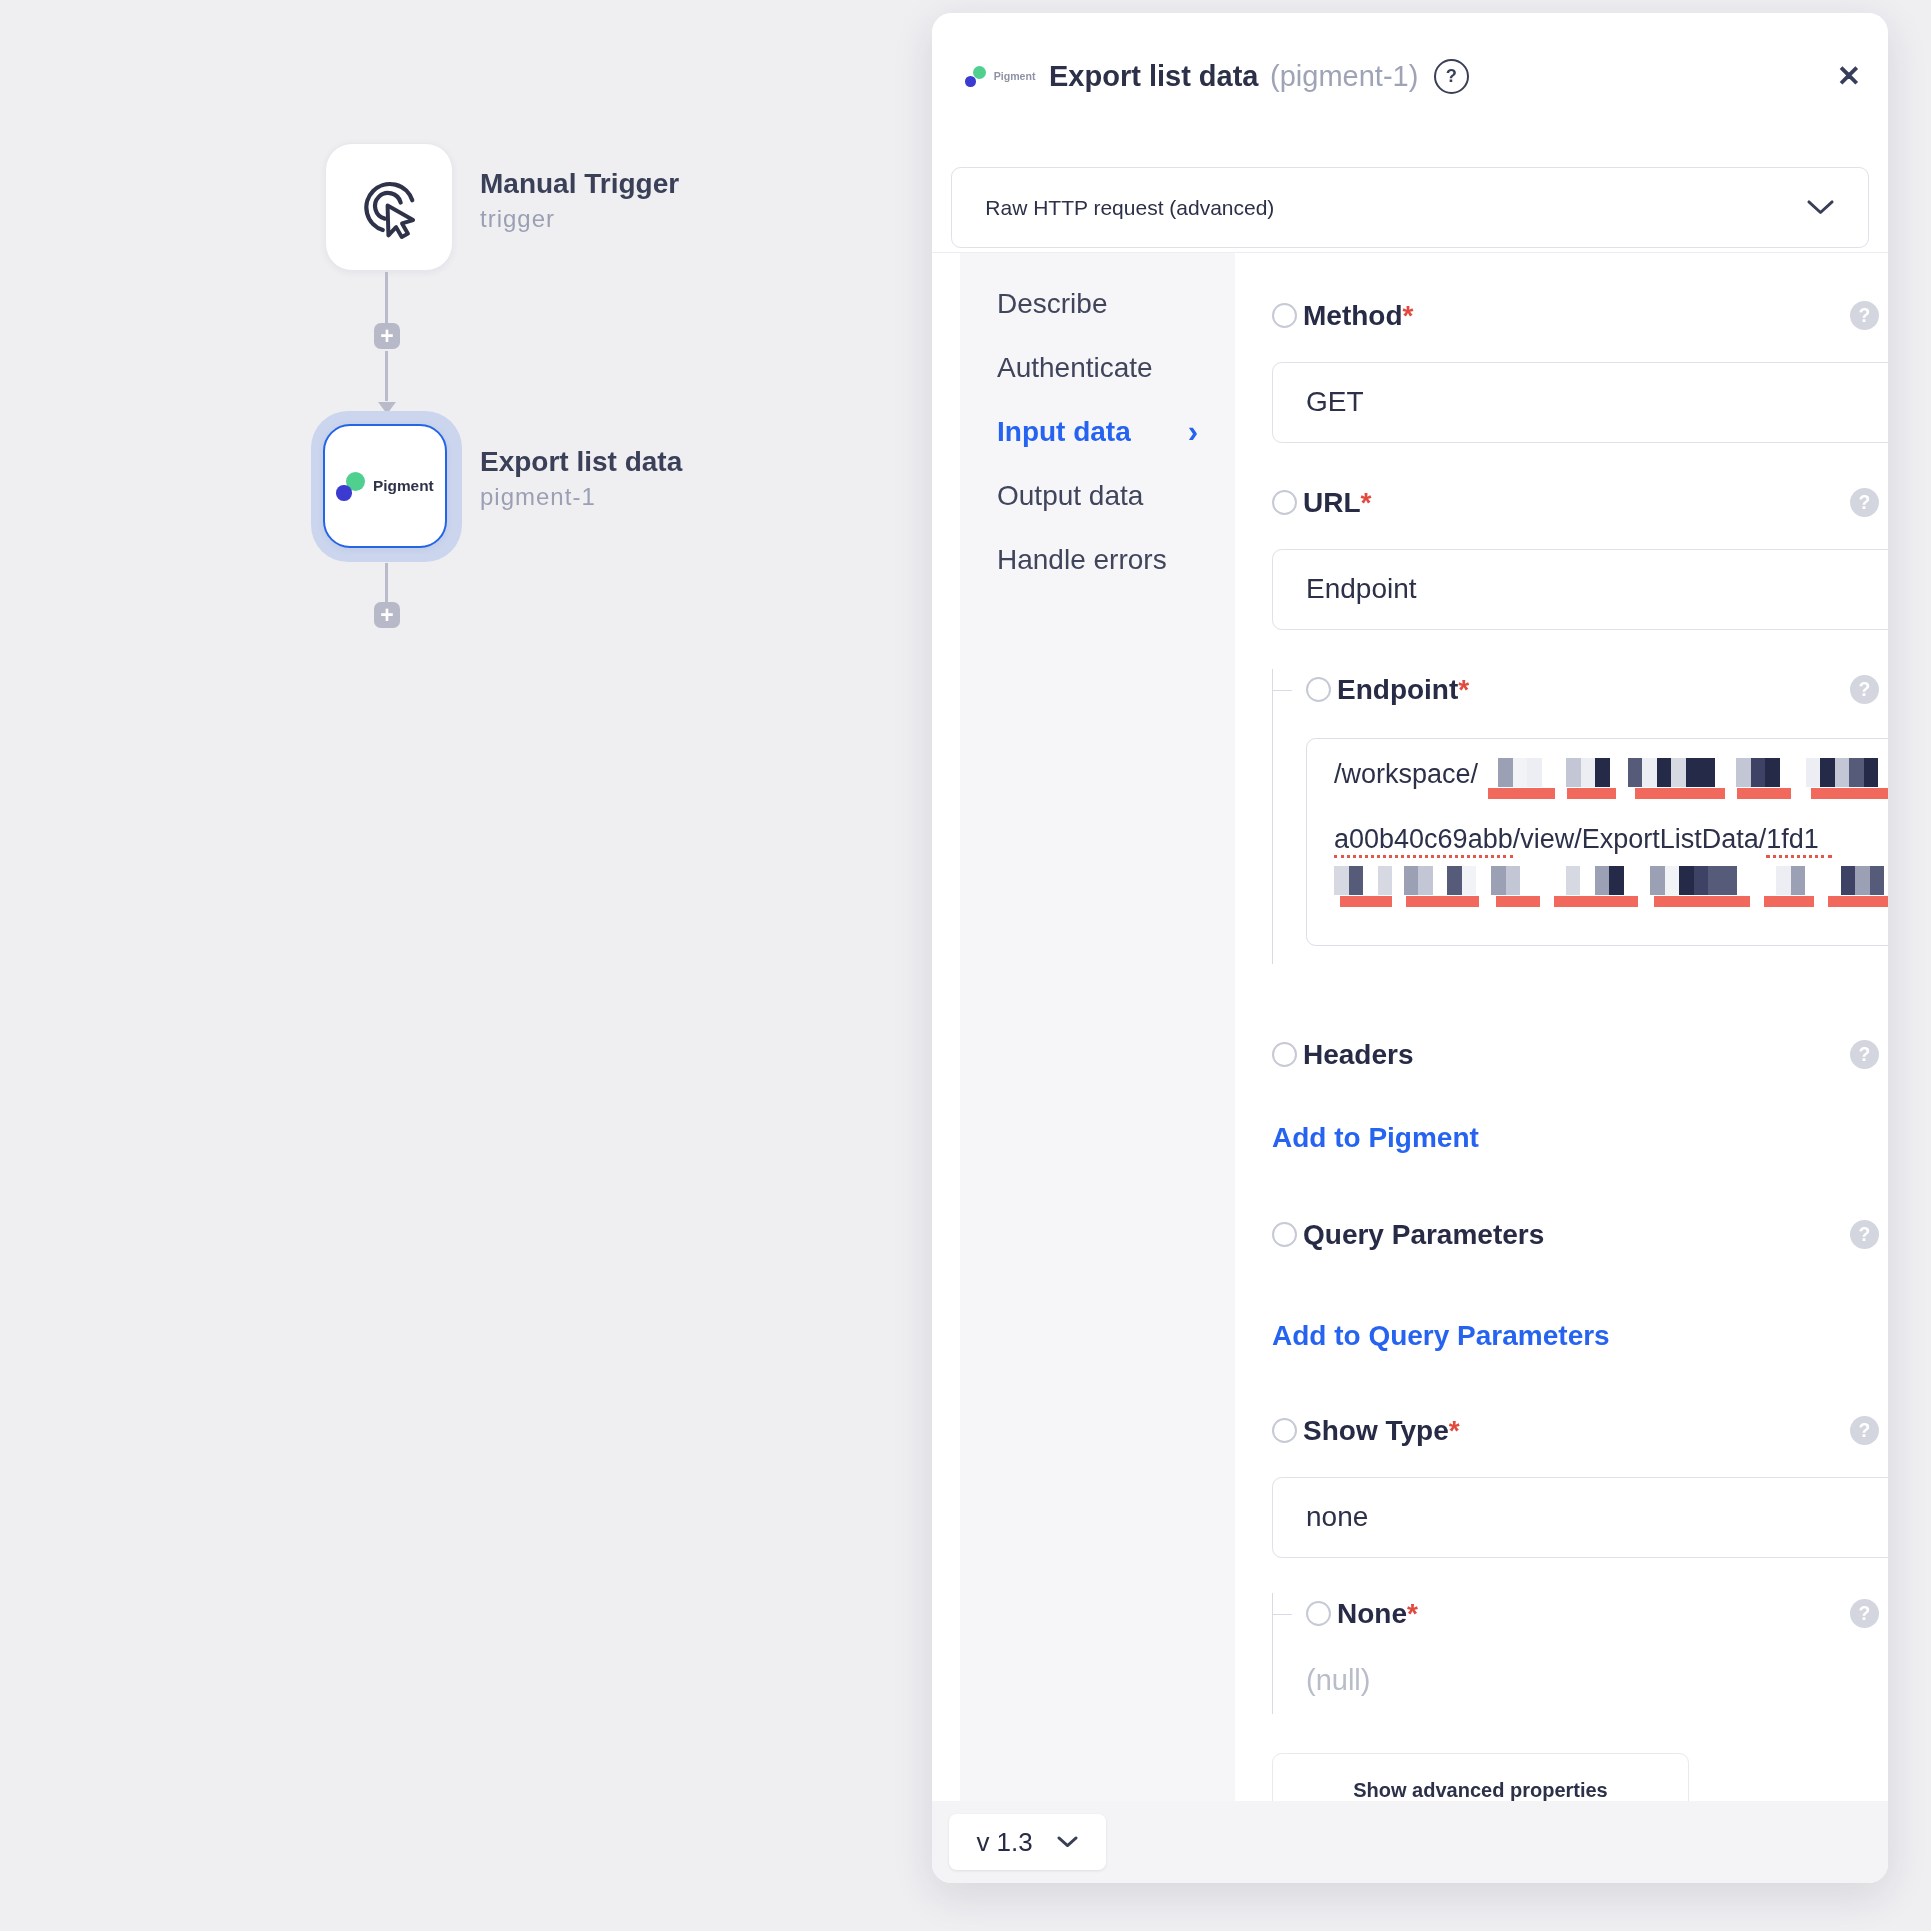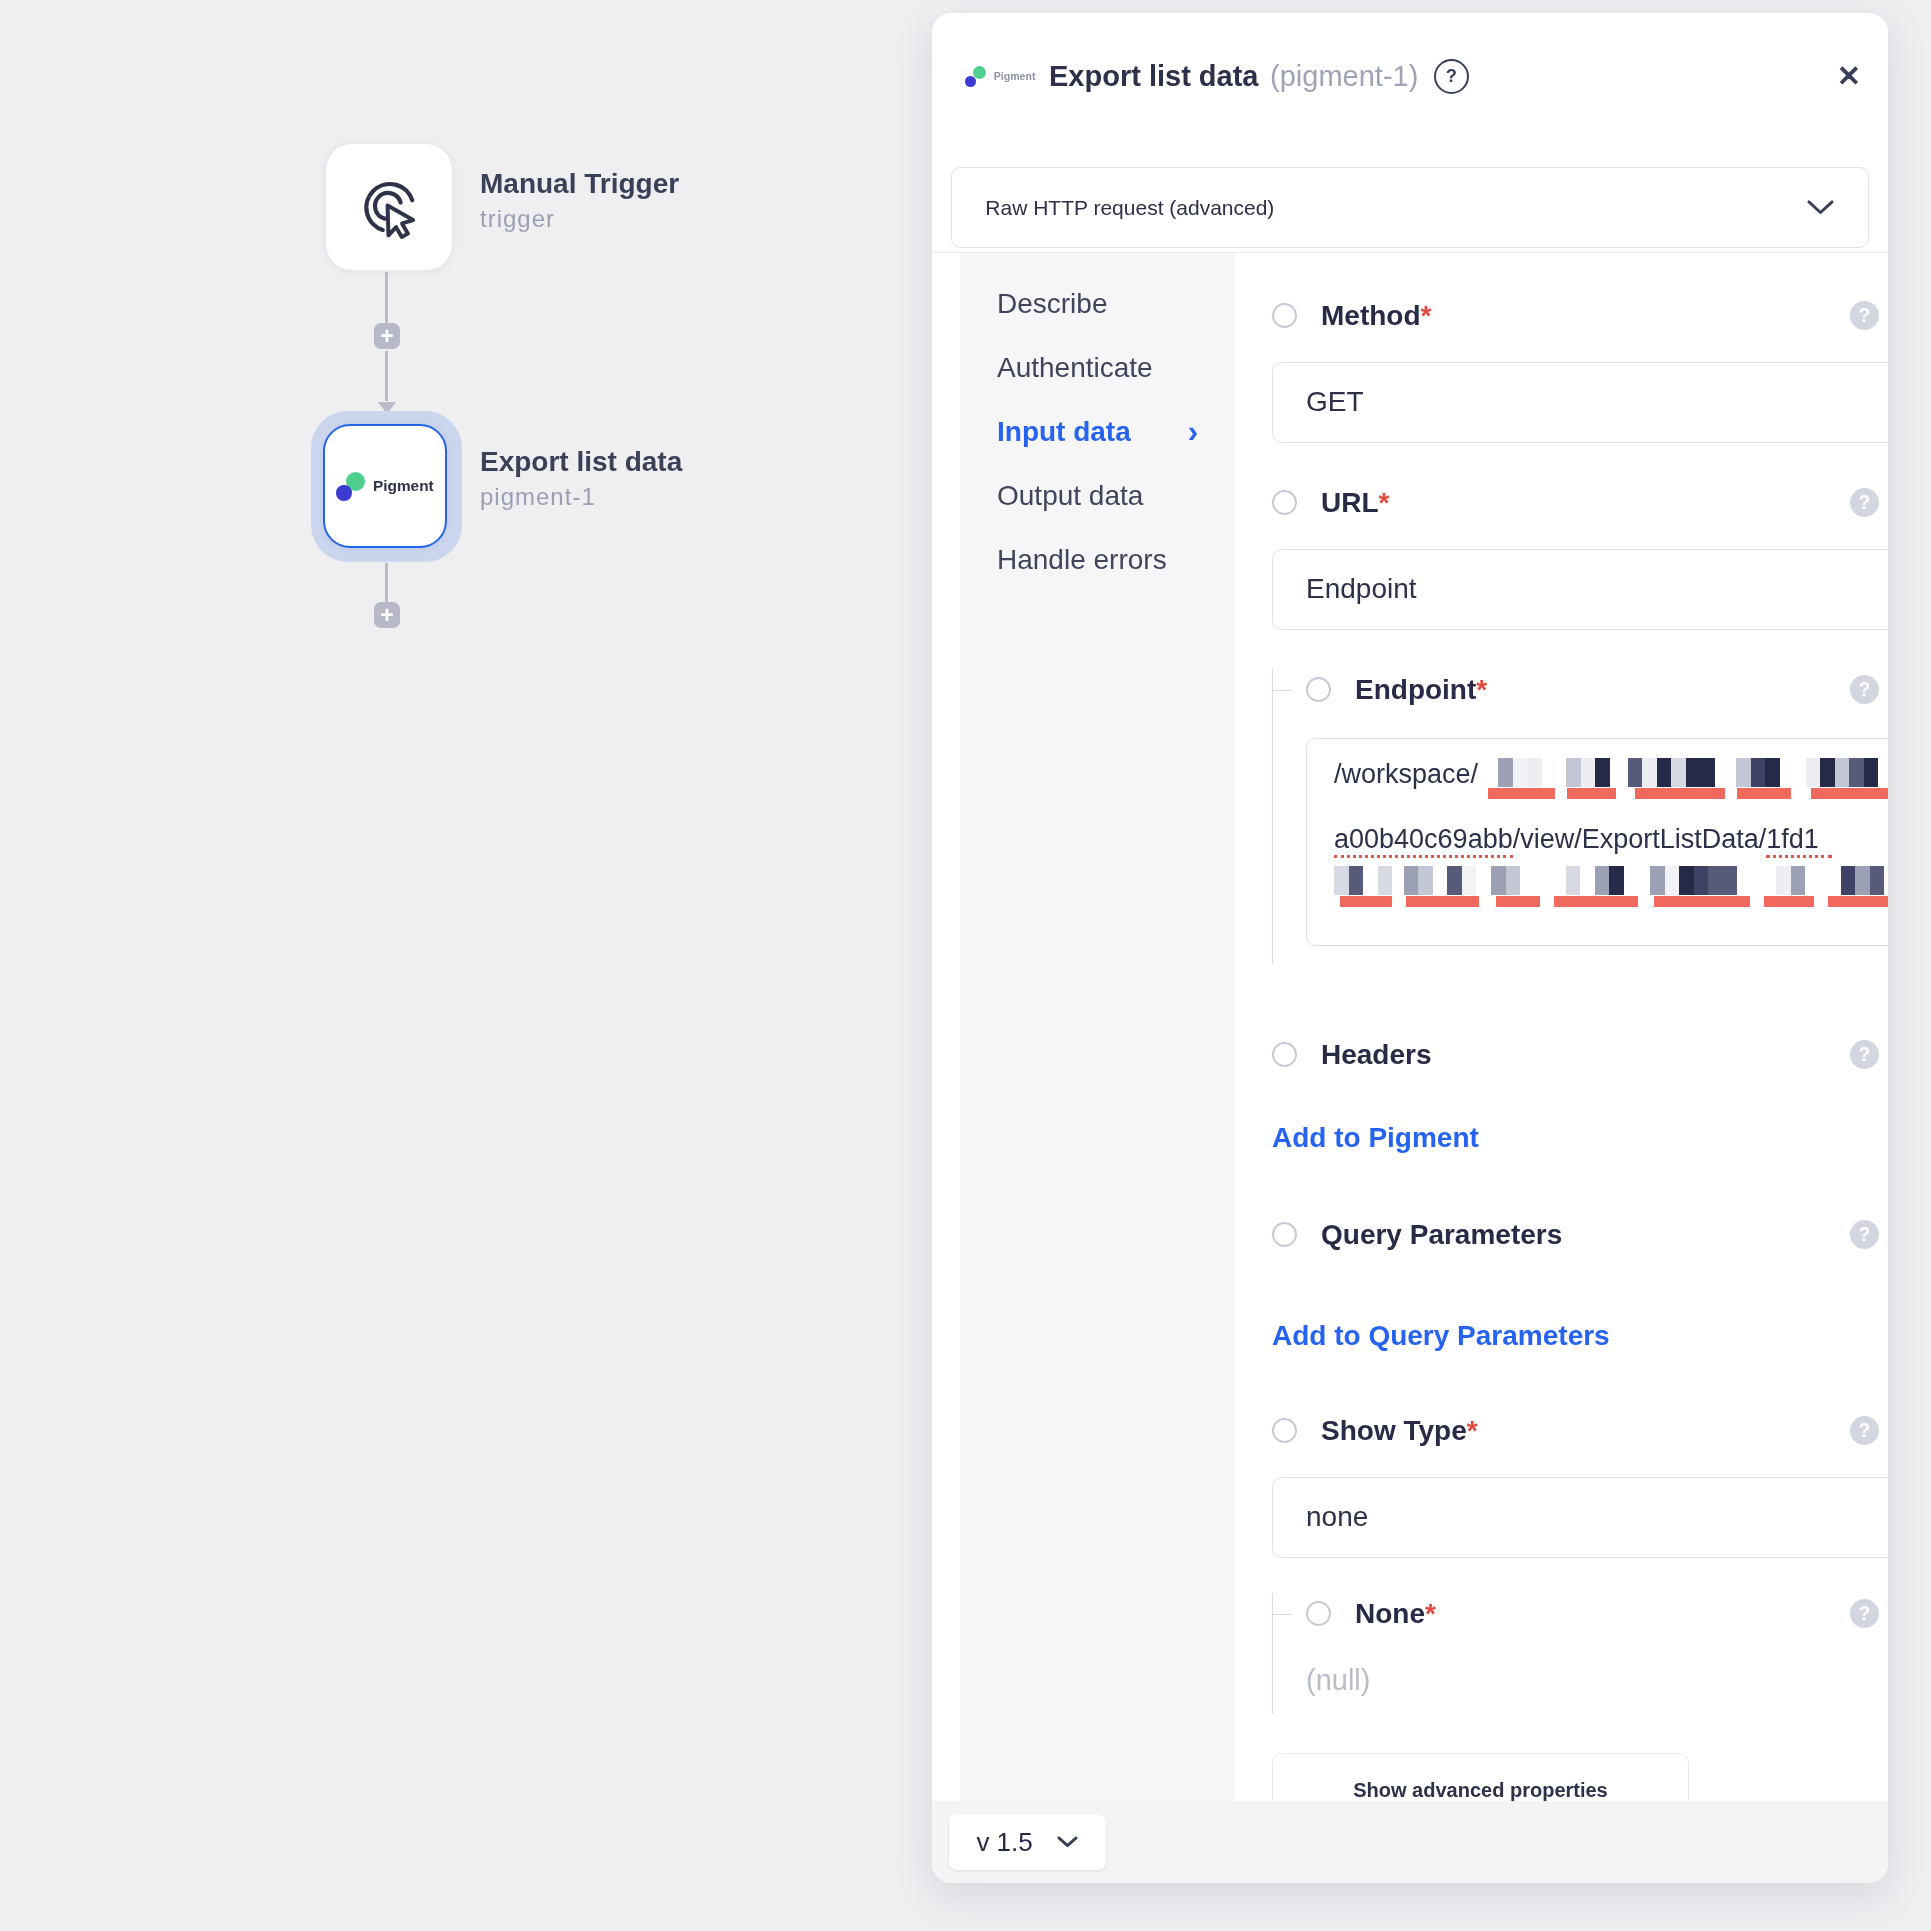--- a/index.html
+++ b/index.html
@@ -55,21 +55,21 @@
   .content{position:absolute;top:239px;left:0;right:0;bottom:82px;border-top:1.9px solid #ededf1;
     display:flex;overflow:hidden;border-radius:0;padding-left:28px;}
   .subnav{width:275px;background:#f6f6f8;padding-top:19.3px;flex:none;}
   .nav-item{height:64px;display:flex;align-items:center;padding:0 37px;font-size:28px;color:#40455c;cursor:pointer;}
   .nav-item.active{color:#2563f0;font-weight:bold;}
   .nav-chev{margin-left:auto;font-size:31px;font-weight:bold;color:#2563f0;}
 
   .form{flex:1;padding:42px 21px 0 37px;background:#fff;}
   .field-row{display:flex;align-items:center;height:42px;position:relative;}
   .radio{width:21px;height:21px;border-radius:50%;border:2.4px solid #c6c9d6;background:#fff;flex:none;cursor:pointer;}
-  .f-label{font-size:28px;font-weight:bold;color:#272b45;margin-left:24px;}
+  .f-label{font-size:28px;font-weight:bold;color:#272b45;margin-left:6px;}
   .req{color:#e04a3f;}
   .help-dot{margin-left:auto;width:29px;height:29px;border-radius:50%;background:#d4d6df;color:#fff;
     font-size:19.3px;font-weight:bold;display:flex;align-items:center;justify-content:center;cursor:pointer;}
   .type-btn{margin-left:21px;width:97px;height:60px;background:#f4f4f6;border-radius:5.8px;
     display:flex;align-items:center;justify-content:center;gap:11.6px;cursor:pointer;flex:none;}
   .select{height:79px;border:1.9px solid #dfe0e8;border-radius:9.7px;display:flex;align-items:center;
     padding:0 33px;font-size:28px;color:#2c3048;cursor:pointer;background:#fff;}
   .m-t26{margin-top:25px;} .m-t40{margin-top:39px;}
 
   .subgroup{position:relative;margin-top:39px;border-left:1.9px solid #d9dae3;padding-left:33px;padding-bottom:17.4px;}
@@ -417,20 +417,20 @@
         </div>
         <div class="null-text">(null)</div>
       </div>
 
       <button class="adv-btn">Show advanced properties</button>
     </div>
   </div>
 
   <div class="p-footer">
     <div class="ver-btn">
-      <span>v 1.5</span>
+      <span>v 1.3</span>
       <svg width="23" height="14.5" viewBox="0 0 24 15">
         <polyline points="3,3 12,11 21,3" fill="none" stroke="#3a3f58" stroke-width="3" stroke-linecap="round" stroke-linejoin="round"></polyline>
         </svg>
     </div>
   </div>
 </div>
 
 
 </body></html>

